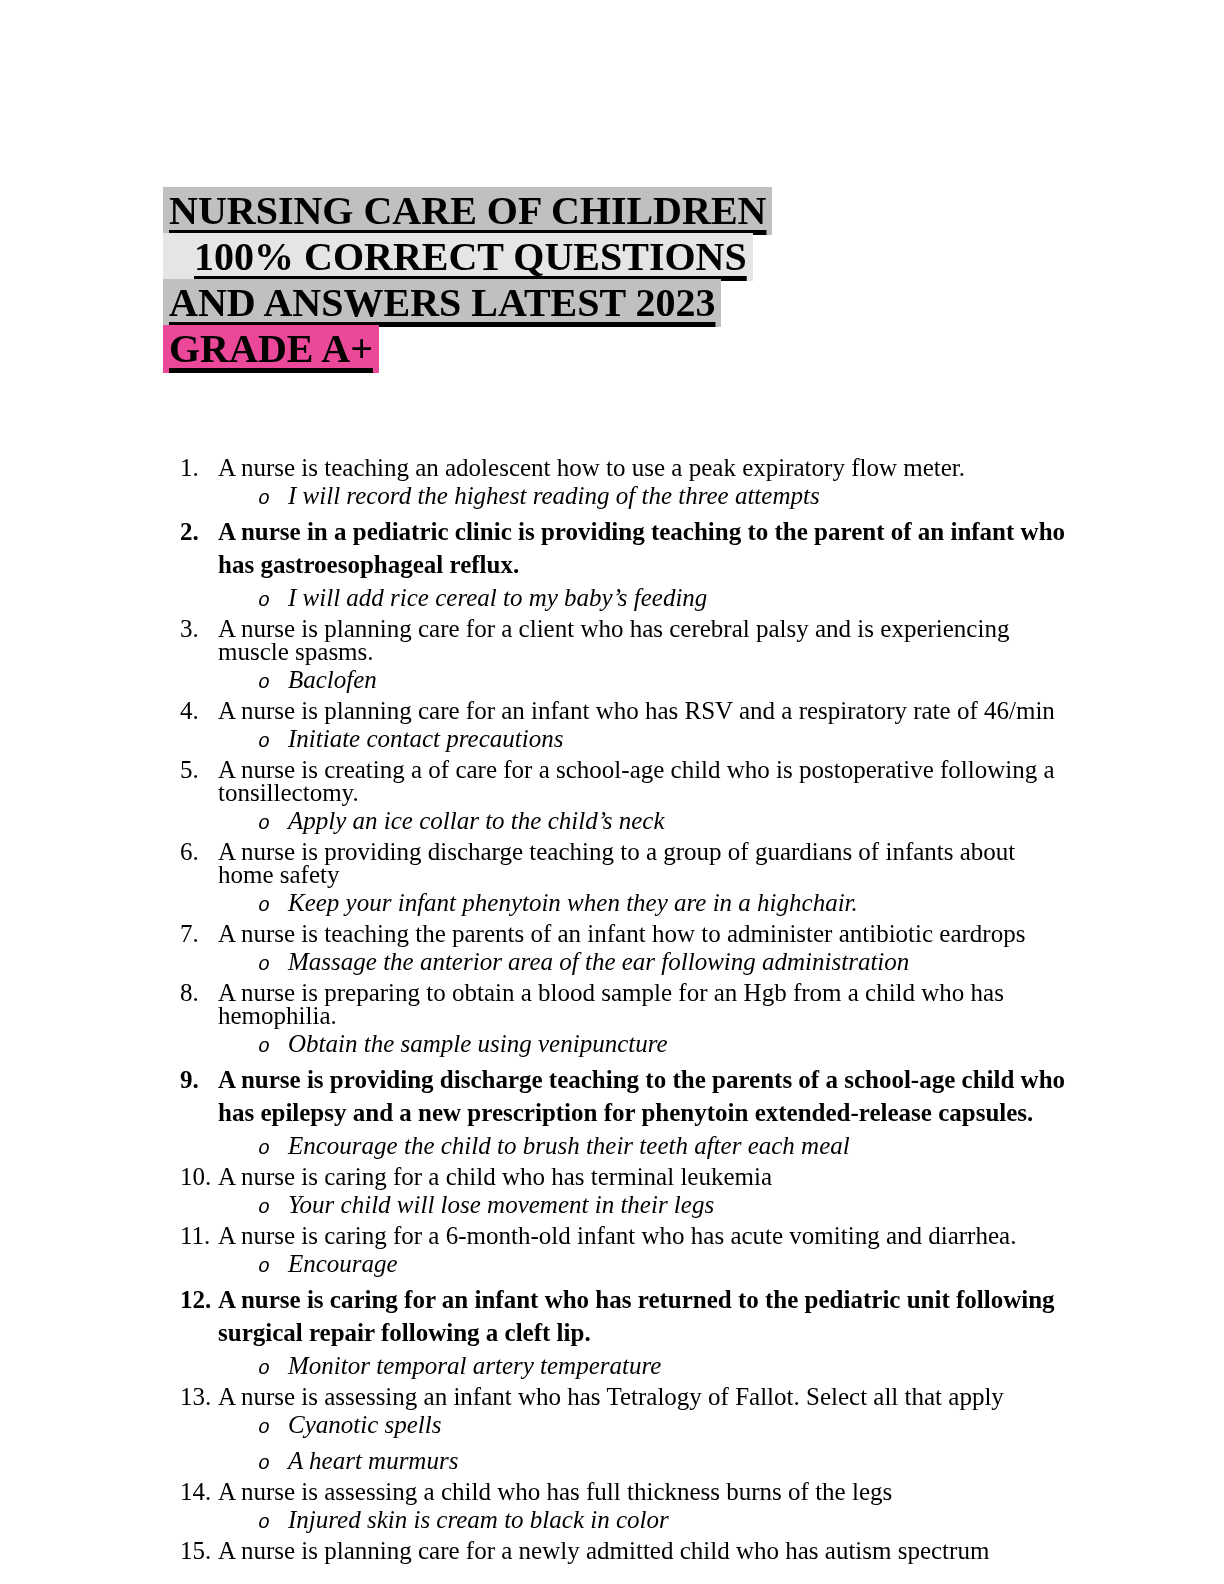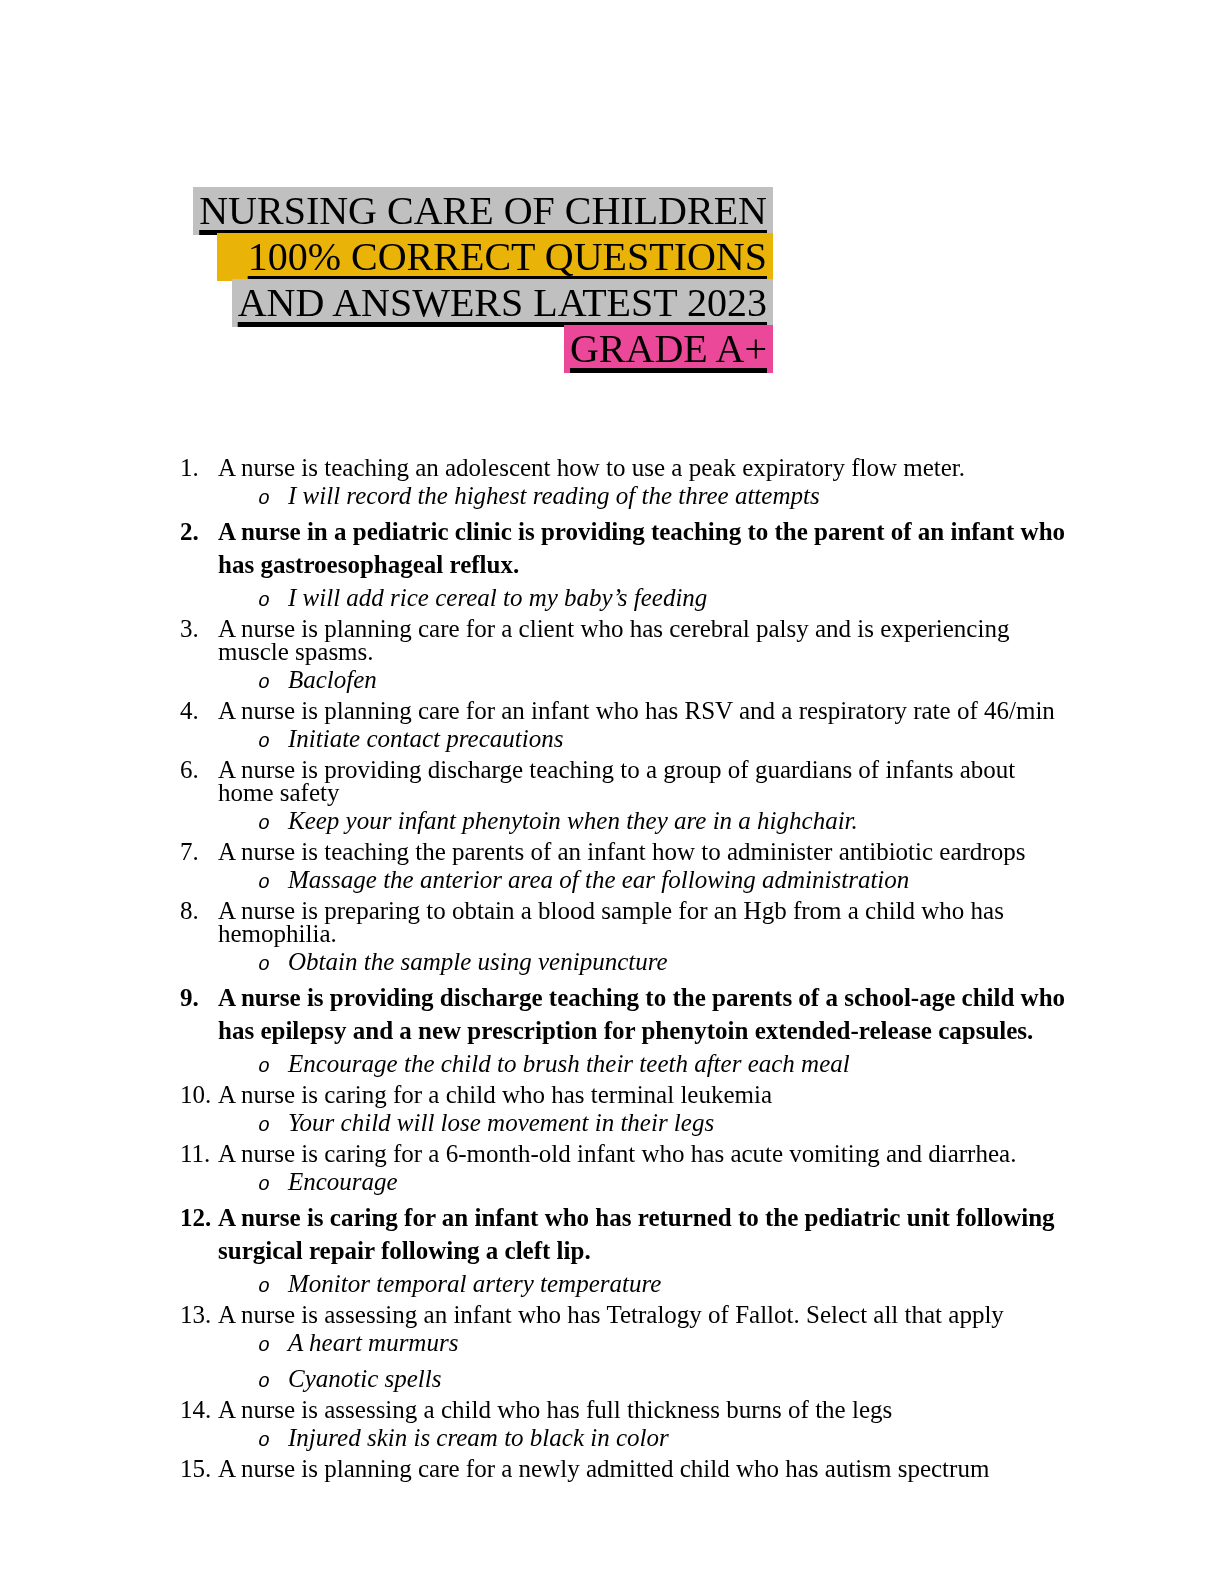--- a/index.html
+++ b/index.html
@@ -19,22 +19,22 @@
     position: absolute;
     top: 0; left: 0;
     width: 1224px;
     height: 1584px;
     background: #ffffff;
   }
   
   .title-block {
     margin: 188px 0 0 163px;
     width: 610px;
-    text-align: right;
-    font-weight: normal;
+    text-align: left;
+    font-weight: bold;
     font-size: 40px;
     line-height: 46px;
     letter-spacing: 0px;
   }
   .title-line {
     white-space: nowrap;
     padding: 1px 6px 2px 6px;
     text-decoration: underline;
     text-decoration-thickness: 5px;
     text-underline-offset: 6px;
@@ -72,21 +72,21 @@
     font-size: 20px;
   }
 </style>
 </head>
 <body style="background: rgb(255, 255, 255); color: rgb(0, 0, 0);">
 
 <div class="page">
 
   <div class="title-block">
     <span class="title-line hl" style="background: rgb(192, 192, 192);">NURSING CARE OF CHILDREN</span><br>
-    <span class="title-line hl" style="background: #eab308; padding-left: 31px;">100% CORRECT QUESTIONS</span><br>
+    <span class="title-line hl" style="background: #e5e5e5; padding-left: 31px;">100% CORRECT QUESTIONS</span><br>
     <span class="title-line hl" style="background: rgb(192, 192, 192);">AND ANSWERS LATEST 2023</span><br>
     <span class="title-line hl" style="background: #ec4899;">GRADE A+</span>
   </div>
 
   <div class="qa-list">
 
     <div>
       <div class="q-line"><span class="q-num">1.</span><span>A nurse is teaching an adolescent how to use a peak expiratory flow meter.</span></div>
       <div class="a-line"><span class="bullet">o</span><span>I will record the highest reading of the three attempts</span></div>
     </div>
@@ -99,20 +99,24 @@
     <div>
       <div class="q-line"><span class="q-num">3.</span><span>A nurse is planning care for a client who has cerebral palsy and is experiencing muscle spasms.</span></div>
       <div class="a-line"><span class="bullet">o</span><span>Baclofen</span></div>
     </div>
 
     <div>
       <div class="q-line"><span class="q-num">4.</span><span>A nurse is planning care for an infant who has RSV and a respiratory rate of 46/min</span></div>
       <div class="a-line"><span class="bullet">o</span><span>Initiate contact precautions</span></div>
     </div>
 
+    <div>
+      <div class="q-line"><span class="q-num">5.</span><span>A nurse is creating a of care for a school-age child who is postoperative following a tonsillectomy.</span></div>
+      <div class="a-line"><span class="bullet">o</span><span>Apply an ice collar to the child’s neck</span></div>
+    </div>
 
     <div>
       <div class="q-line"><span class="q-num">6.</span><span>A nurse is providing discharge teaching to a group of guardians of infants about home safety</span></div>
       <div class="a-line"><span class="bullet">o</span><span>Keep your infant phenytoin when they are in a highchair.</span></div>
     </div>
 
     <div>
       <div class="q-line"><span class="q-num">7.</span><span>A nurse is teaching the parents of an infant how to administer antibiotic eardrops</span></div>
       <div class="a-line"><span class="bullet">o</span><span>Massage the anterior area of the ear following administration</span></div>
     </div>
@@ -137,22 +141,22 @@
       <div class="a-line"><span class="bullet">o</span><span>Encourage</span></div>
     </div>
 
     <div>
       <div class="q-line loose"><span class="q-num">12.</span><span>A nurse is caring for an infant who has returned to the pediatric unit following surgical repair following a cleft lip.</span></div>
       <div class="a-line"><span class="bullet">o</span><span>Monitor temporal artery temperature</span></div>
     </div>
 
     <div>
       <div class="q-line"><span class="q-num">13.</span><span>A nurse is assessing an infant who has Tetralogy of Fallot. Select all that apply</span></div>
+      <div class="a-line"><span class="bullet">o</span><span>Cyanotic spells</span></div>
       <div class="a-line"><span class="bullet">o</span><span>A heart murmurs</span></div>
-      <div class="a-line"><span class="bullet">o</span><span>Cyanotic spells</span></div>
     </div>
 
     <div>
       <div class="q-line"><span class="q-num">14.</span><span>A nurse is assessing a child who has full thickness burns of the legs</span></div>
       <div class="a-line"><span class="bullet">o</span><span>Injured skin is cream to black in color</span></div>
     </div>
 
     <div>
       <div class="q-line"><span class="q-num">15.</span><span>A nurse is planning care for a newly admitted child who has autism spectrum</span></div>
     </div>

